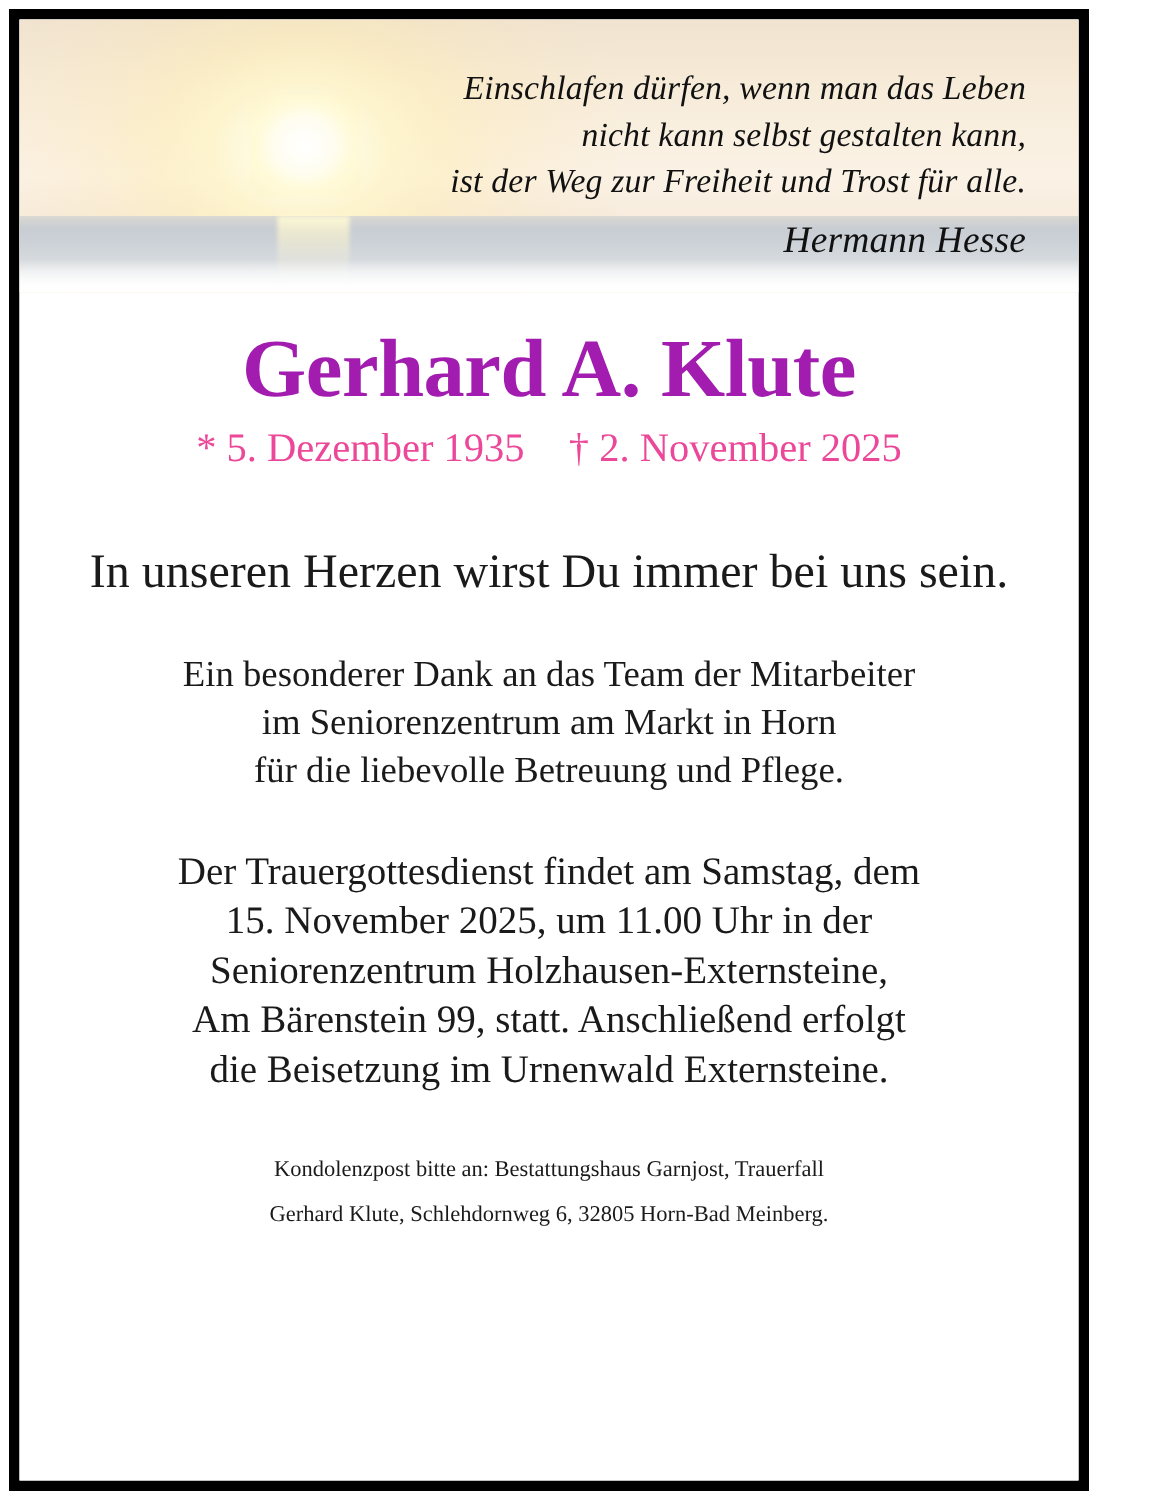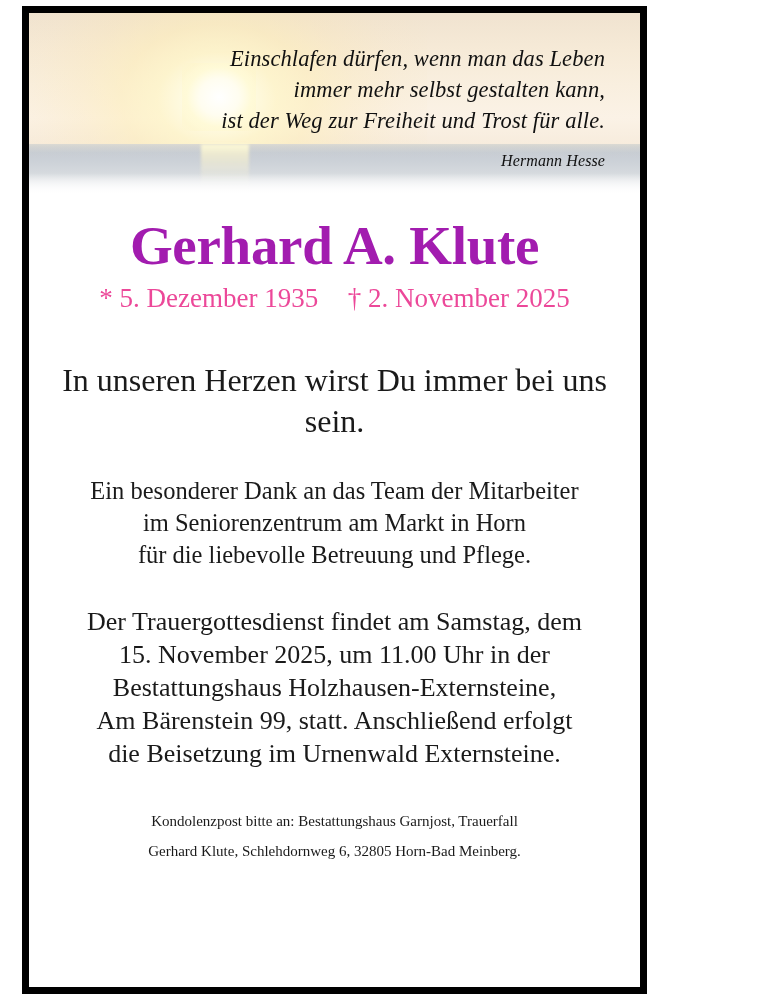--- a/index.html
+++ b/index.html
@@ -11,23 +11,23 @@
     width: 779px;
     height: 1000px;
     font-family: "Liberation Serif", "DejaVu Serif", serif;
     color: #1a1a1a;
     overflow: hidden;
   }
 
   
   .notice-outer {
     position: absolute;
-    left: 22px;
+    left: 6px;
     top: 6px;
-    width: 625px;
+    width: 720px;
     height: 988px;
     box-sizing: border-box;
     border: 7px solid #000000;
     background: #ffffff;
   }
   .notice-inner {
     position: relative;
     width: 100%;
     height: 100%;
     background: #ffffff;
@@ -151,21 +151,21 @@
     font-style: italic;
     font-size: 22.5px;
     line-height: 31px;
     color: #111111;
     letter-spacing: 0.1px;
   }
   .quote-line { display: block; white-space: nowrap; }
   .quote-author {
     display: block;
     margin-top: 9px;
-    font-size: 16px;
+    font-size: 25px;
     font-style: italic;
   }
 
   
   .body-area {
     position: relative;
     padding: 0 30px;
     text-align: center;
   }
 
@@ -230,21 +230,21 @@
       <div class="sky"></div>
       <div class="sun-glow"></div>
       <div class="sun-core"></div>
       <div class="sea"></div>
       <div class="sea-sheen"></div>
       <div class="sun-reflection"></div>
       <div class="header-fade"></div>
 
       <div class="quote-block">
         <span class="quote-line">Einschlafen dürfen, wenn man das Leben</span>
-        <span class="quote-line">immer mehr selbst gestalten kann,</span>
+        <span class="quote-line">nicht kann selbst gestalten kann,</span>
         <span class="quote-line">ist der Weg zur Freiheit und Trost für alle.</span>
         <span class="quote-author">Hermann Hesse</span>
       </div>
     </div>
 
     <div class="body-area">
 
       <div class="deceased-name">Gerhard A. Klute</div>
 
       <div class="life-dates">
@@ -260,21 +260,21 @@
 
       <div class="thanks-block">
         <span class="thanks-line">Ein besonderer Dank an das Team der Mitarbeiter</span>
         <span class="thanks-line">im Seniorenzentrum am Markt in Horn</span>
         <span class="thanks-line">für die liebevolle Betreuung und Pflege.</span>
       </div>
 
       <div class="service-block">
         <span class="service-line">Der Trauergottesdienst findet am Samstag, dem</span>
         <span class="service-line">15. November 2025, um 11.00 Uhr in der</span>
-        <span class="service-line">Bestattungshaus Holzhausen-Externsteine,</span>
+        <span class="service-line">Seniorenzentrum Holzhausen-Externsteine,</span>
         <span class="service-line">Am Bärenstein 99, statt. Anschließend erfolgt</span>
         <span class="service-line">die Beisetzung im Urnenwald Externsteine.</span>
       </div>
 
       <div class="condolence-block">
         <span class="condolence-line">Kondolenzpost bitte an: Bestattungshaus Garnjost, Trauerfall</span>
         <span class="condolence-line">Gerhard Klute, Schlehdornweg 6, 32805 Horn-Bad Meinberg.</span>
       </div>
 
     </div>

